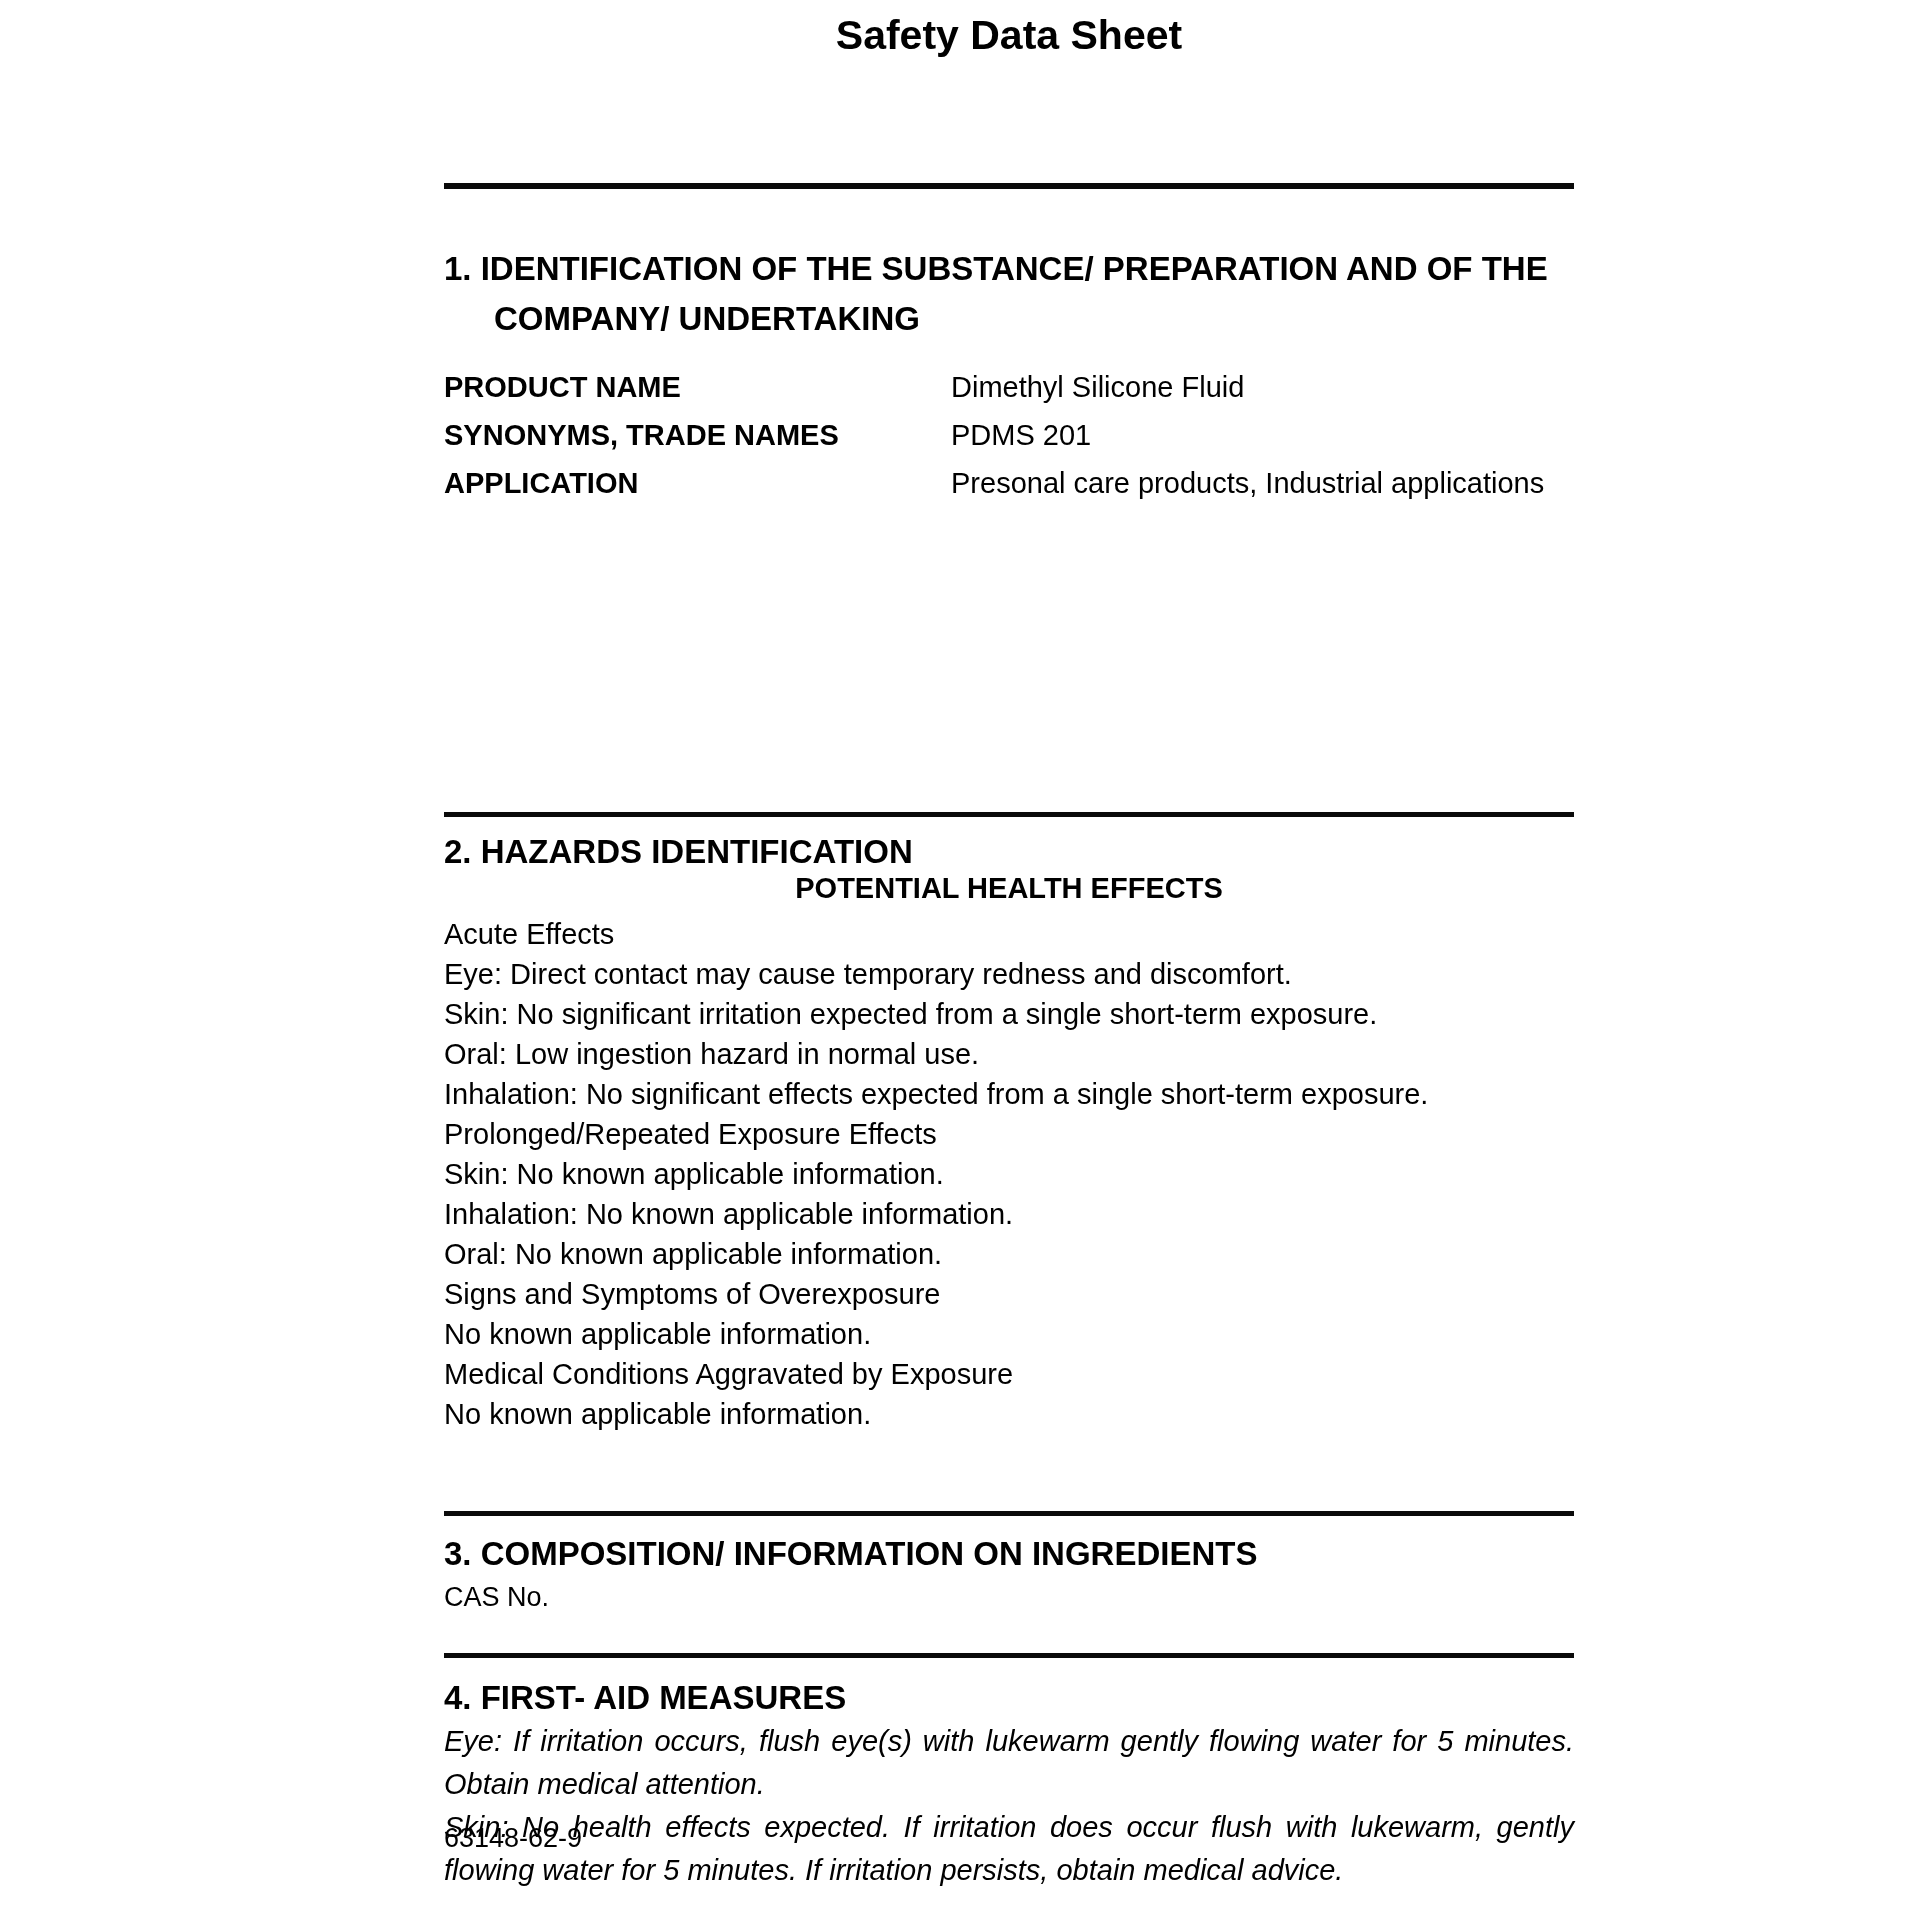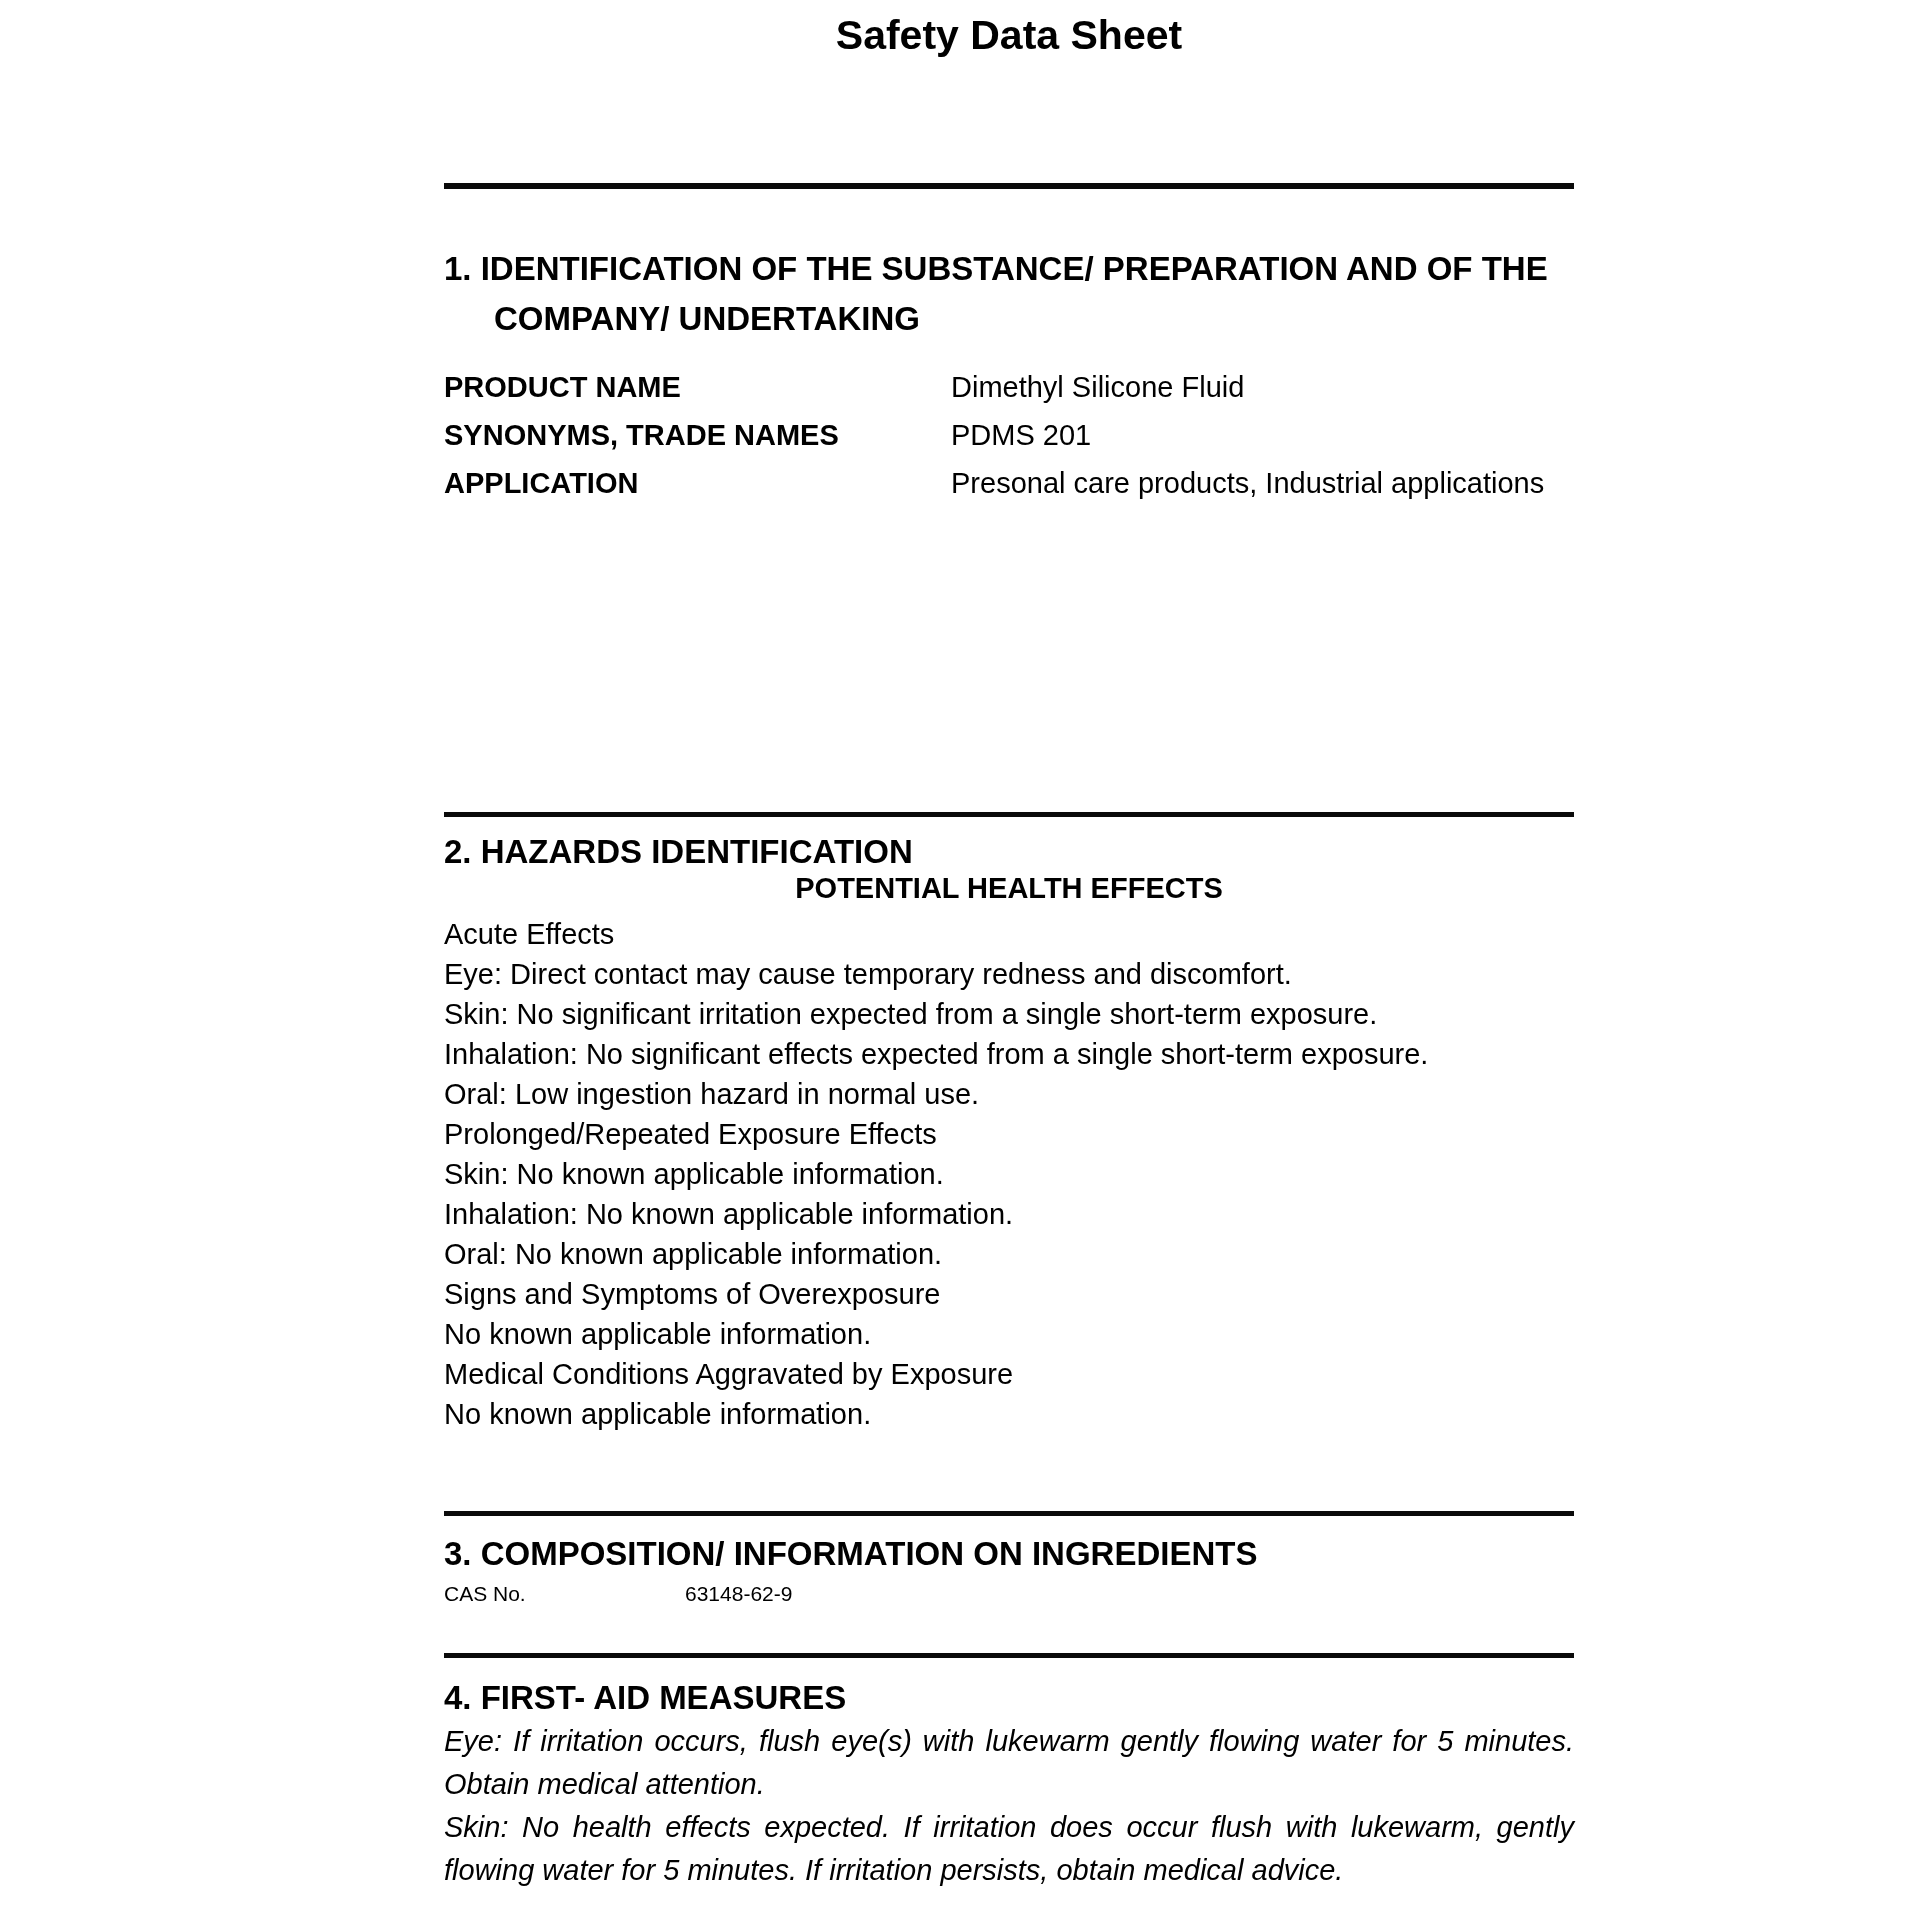--- a/index.html
+++ b/index.html
@@ -31,21 +31,21 @@
   .subheading{
     position:absolute;top:872px;left:444px;width:1130px;
     text-align:center;font-size:29px;font-weight:bold;
   }
   .hazard-lines{
     position:absolute;top:914px;left:444px;width:1134px;
     font-size:29px;line-height:40px;
   }
   .b{font-weight:normal;}
   .h3-block{position:absolute;top:1529px;left:444px;width:1130px;}
-  .cas-row{position:absolute;top:1582px;left:444px;width:1130px;font-size:21px;display:flex;}
+  .cas-row{position:absolute;top:1582px;left:444px;width:1130px;font-size:27px;display:flex;flex-direction:column;}
   .cas-label{width:241px;flex:0 0 241px;}
   .h4-block{position:absolute;top:1673px;left:444px;width:1130px;}
   .firstaid{
     position:absolute;top:1720px;left:444px;width:1130px;
     font-size:29px;line-height:43px;
   }
   .firstaid p{margin:0;text-align:justify;font-style:italic;}
 </style>
 </head>
 <body>
@@ -79,22 +79,22 @@
 
   <div class="rule" style="top:812px;"></div>
 
   <div class="h2-block h-section">2. HAZARDS IDENTIFICATION</div>
   <div class="subheading">POTENTIAL HEALTH EFFECTS</div>
 
   <div class="hazard-lines">
     <div class="b">Acute Effects</div>
     <div>Eye: Direct contact may cause temporary redness and discomfort.</div>
     <div>Skin: No significant irritation expected from a single short-term exposure.</div>
+    <div>Oral: Low ingestion hazard in normal use.</div>
     <div>Inhalation: No significant effects expected from a single short-term exposure.</div>
-    <div>Oral: Low ingestion hazard in normal use.</div>
     <div class="b">Prolonged/Repeated Exposure Effects</div>
     <div>Skin: No known applicable information.</div>
     <div><span>Inhalation</span><span class="b">:</span><span> No known applicable information.</span></div>
     <div>Oral: No known applicable information.</div>
     <div class="b">Signs and Symptoms of Overexposure</div>
     <div>No known applicable information.</div>
     <div class="b">Medical Conditions Aggravated by Exposure</div>
     <div>No known applicable information.</div>
   </div>
 

